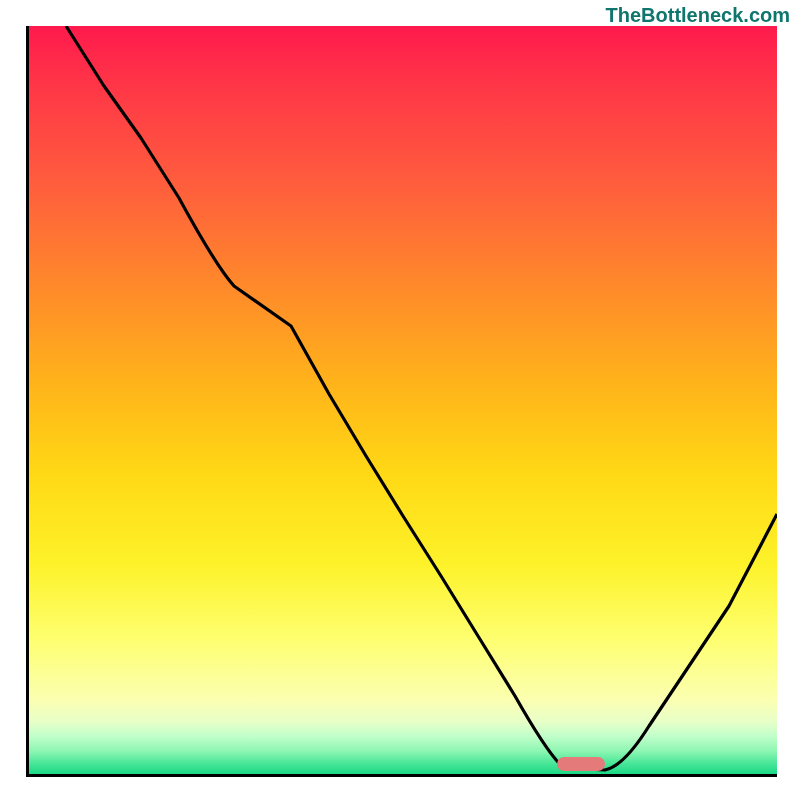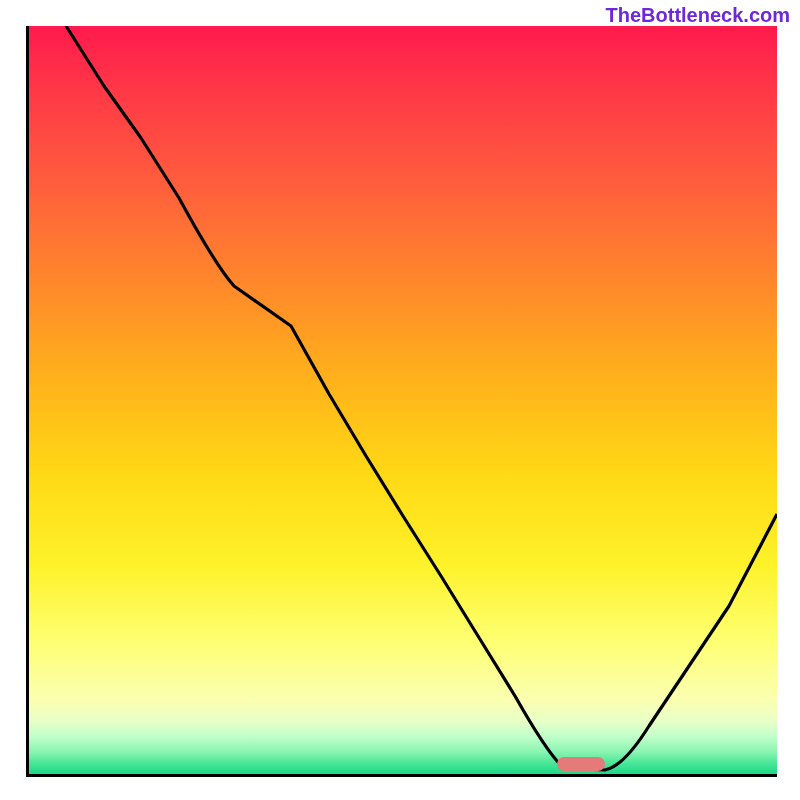--- a/index.html
+++ b/index.html
@@ -10,21 +10,21 @@
     position: relative;
     font-family: Arial, sans-serif;
     background: #fff;
   }
   .watermark {
     position: absolute;
     top: 4px;
     right: 10px;
     font-size: 20px;
     font-weight: bold;
-    color: #6d28d9;
+    color: #0f766e;
     z-index: 10;
   }
   .plot-area {
     position: absolute;
     left: 26px;
     top: 26px;
     width: 748px;
     height: 748px;
     border-left: 3.5px solid #000;
     border-bottom: 3.5px solid #000;

